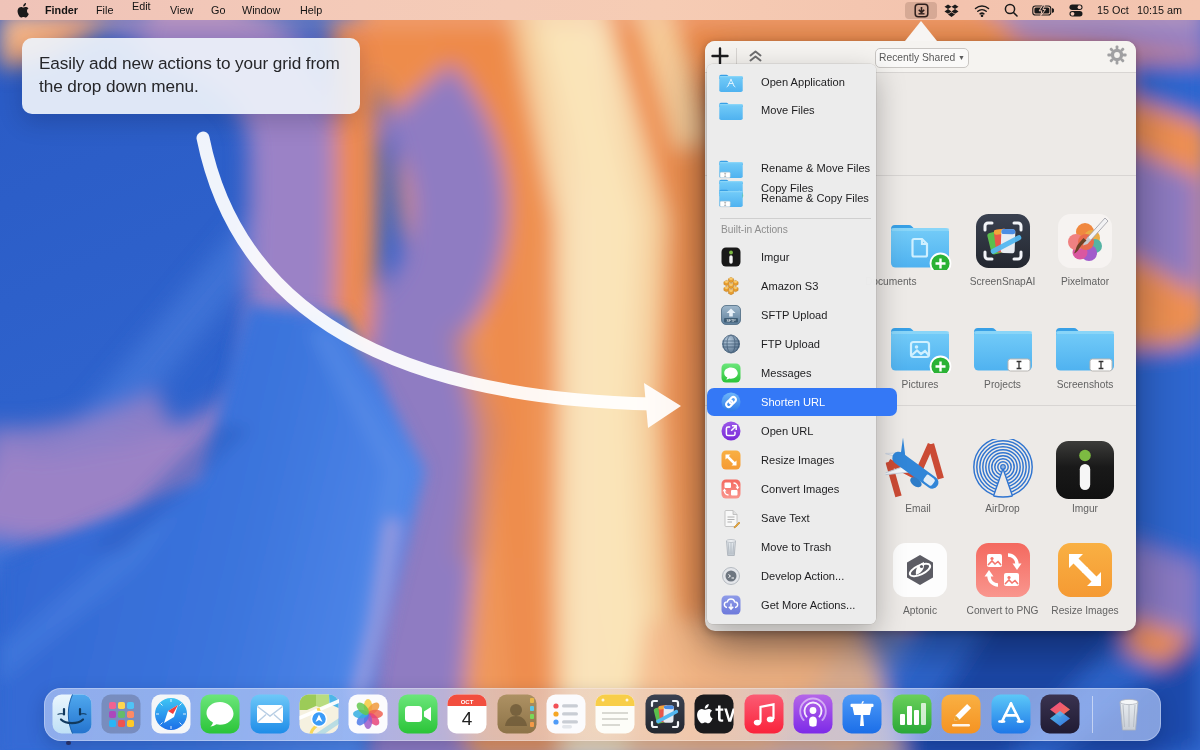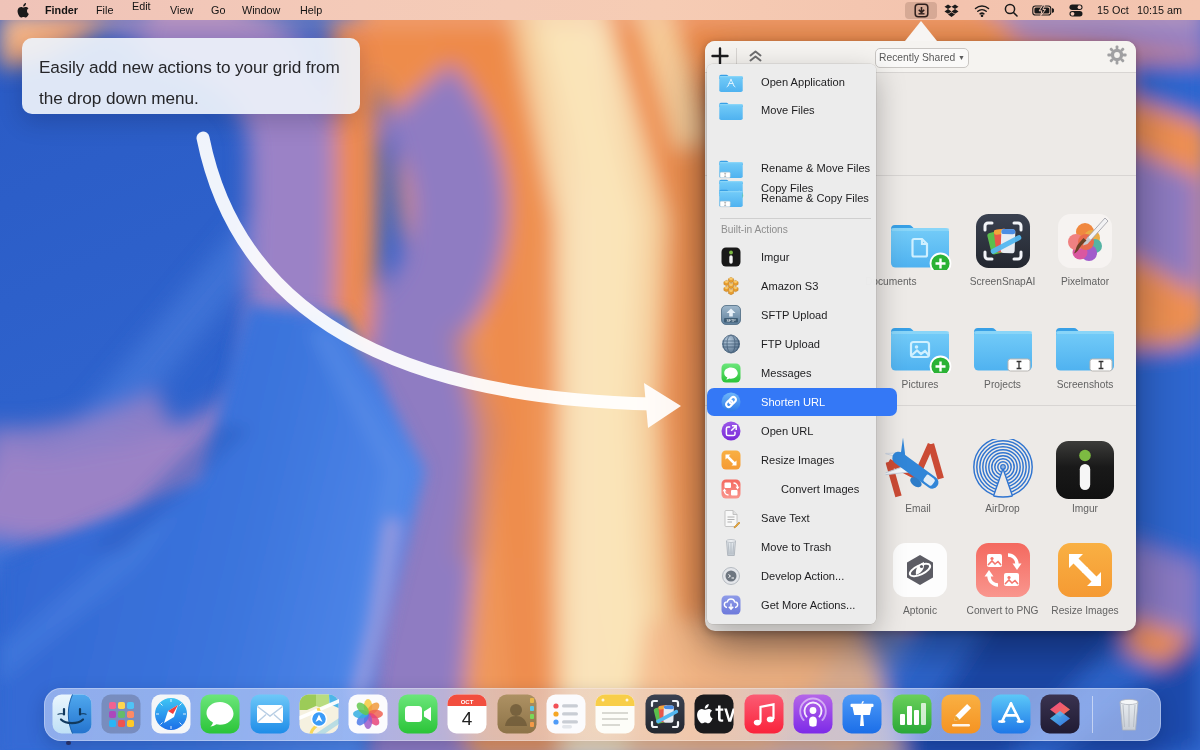--- a/index.html
+++ b/index.html
@@ -2,21 +2,21 @@
 <html><head><meta charset="utf-8">
 <style>
   html,body{margin:0;padding:0;}
   body{width:1200px;height:750px;overflow:hidden;position:relative;font-family:"Liberation Sans",sans-serif;background:#2E64CE;}
   #wall{position:absolute;left:0;top:0;z-index:0;}
   #menubar{position:absolute;left:0;top:0;width:1200px;height:20px;z-index:30;
     background:linear-gradient(90deg,#efc3b8 0%,#f4cab8 30%,#f6ccb4 55%,#f3c3ae 80%,#f3c5b0 100%);
     font-size:10.8px;color:#131313;}
   #tip{position:absolute;left:22px;top:38px;width:338px;height:76px;z-index:40;
     background:rgba(237,242,250,0.93);border-radius:10px;box-shadow:0 8px 24px rgba(0,0,30,0.18);}
-  #tip .t{position:absolute;left:17px;top:14px;font-size:17.2px;line-height:31px;color:#262629;letter-spacing:-0.1px;}
+  #tip .t{position:absolute;left:17px;top:14px;font-size:17.2px;line-height:23px;color:#262629;letter-spacing:-0.1px;}
   #win{position:absolute;left:705px;top:41px;width:431px;height:590px;z-index:10;
     background:#EDEAE7;border-radius:10px;box-shadow:0 18px 50px rgba(0,0,20,0.42),0 2px 8px rgba(0,0,20,0.25);}
   #wintri{position:absolute;left:905px;top:21px;z-index:11;width:0;height:0;
     border-left:16px solid transparent;border-right:16px solid transparent;border-bottom:20px solid #F7F5F3;}
   #toolbar{position:absolute;left:0;top:0;width:431px;height:31px;background:#F5F3F0;border-radius:10px 10px 0 0;}
   .hdiv{position:absolute;left:0;width:431px;height:1px;background:rgba(0,0,0,0.085);}
   #rsbtn{position:absolute;left:170px;top:7px;width:92px;height:18px;background:#FAF9F8;border:1px solid #C9C6C3;border-radius:5px;
      font-size:10.3px;color:#5a5a5a;text-align:center;line-height:17px;}
   #menu{position:absolute;left:707px;top:64px;width:169px;height:560px;z-index:20;
     background:rgba(236,236,236,0.985);border-radius:6px;box-shadow:0 10px 30px rgba(0,0,0,0.28),0 0 0 0.5px rgba(0,0,0,0.12);}
@@ -621,21 +621,21 @@
               <stop offset="1" stop-color="#F59A33"></stop>
             </linearGradient>
           </defs>
           <rect x="0.5" y="0.5" width="19" height="19" rx="4.5" fill="url(#rzg)"></rect>
           <polygon points="4.5,4.5 9.5,4.5 7.9,6.1 11.3,9.5 9.5,11.3 6.1,7.9 4.5,9.5" fill="#fff"></polygon>
           <polygon points="15.5,15.5 10.5,15.5 12.1,13.9 8.7,10.5 10.5,8.7 13.9,12.1 15.5,10.5" fill="#fff"></polygon>
         </svg>
       </div>
       <div class="tx">Resize Images</div>
     </div>
-    <div class="mrow" style="top:410.9px;gap:20px;">
+    <div class="mrow" style="top:410.9px;">
       <div class="ic">
         <svg width="20" height="20" viewBox="0 0 20 20" xmlns="http://www.w3.org/2000/svg">
           <defs>
             <linearGradient id="cvg" x1="0" y1="0" x2="0" y2="1">
               <stop offset="0" stop-color="#F4695F"></stop>
               <stop offset="1" stop-color="#F9968E"></stop>
             </linearGradient>
           </defs>
           <rect x="0.5" y="0.5" width="19" height="19" rx="4.5" fill="url(#cvg)"></rect>
           <rect x="3.5" y="3.5" width="6.5" height="5.5" rx="1" fill="#fff"></rect>

